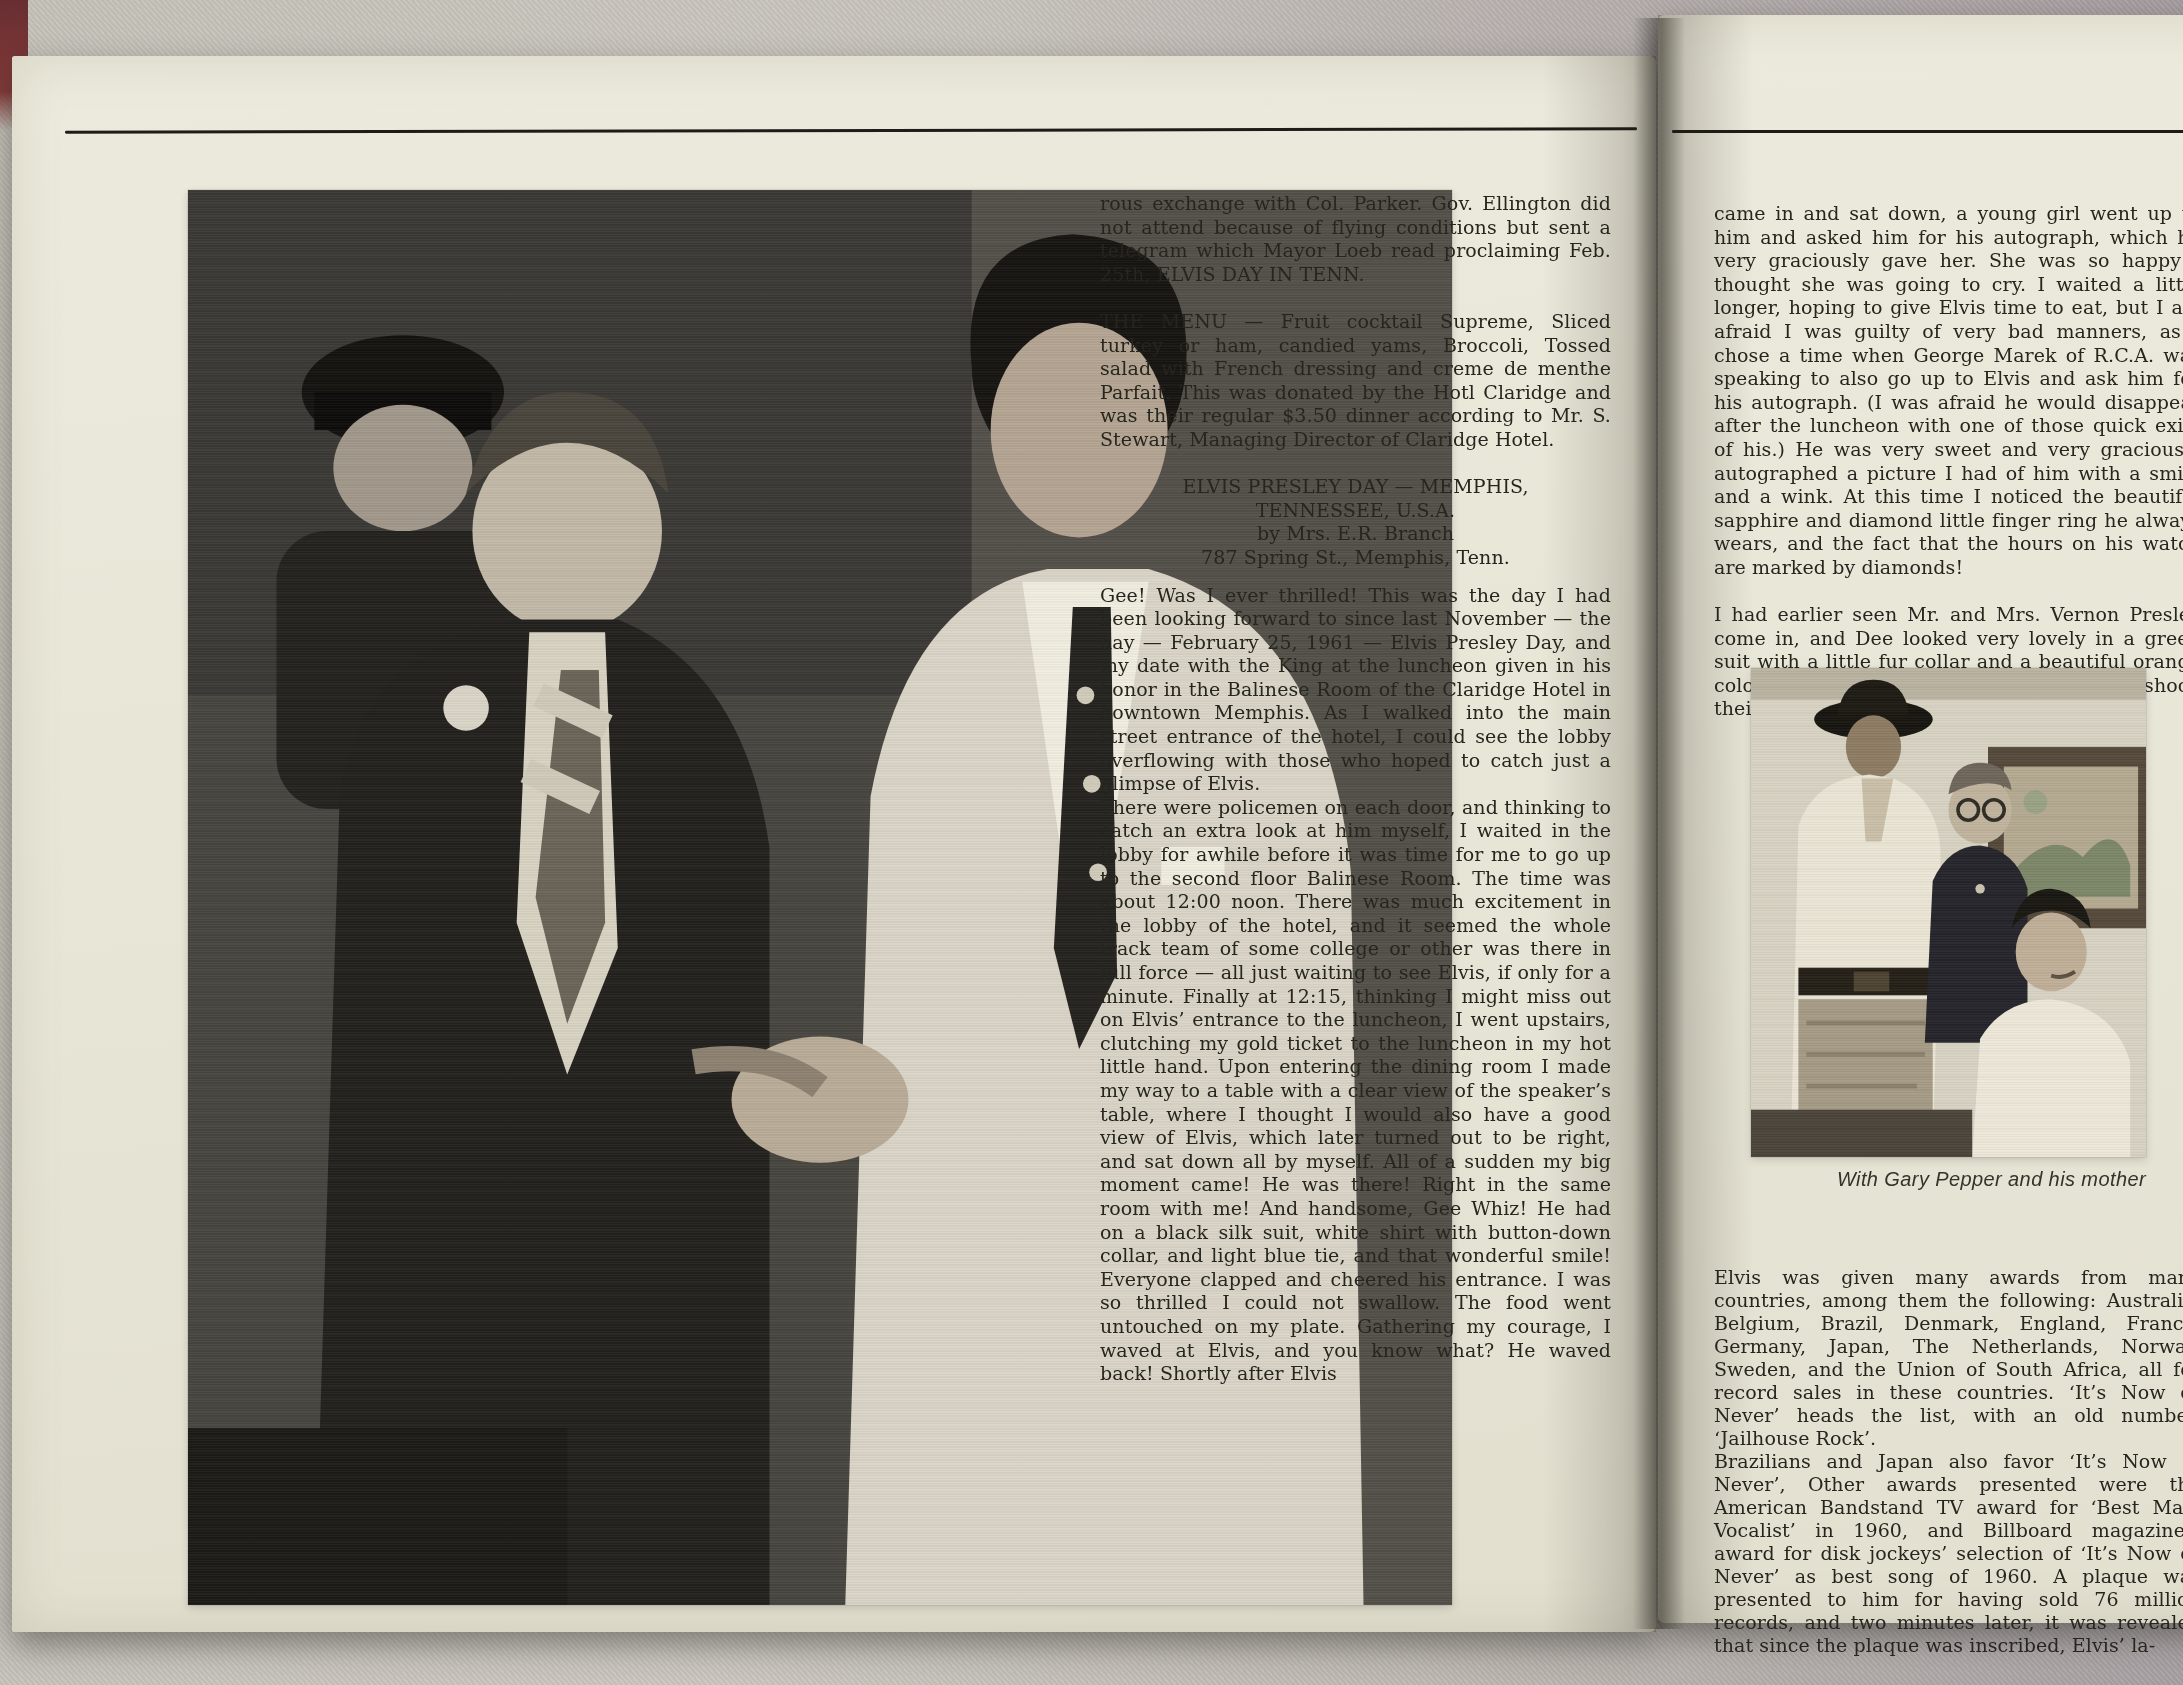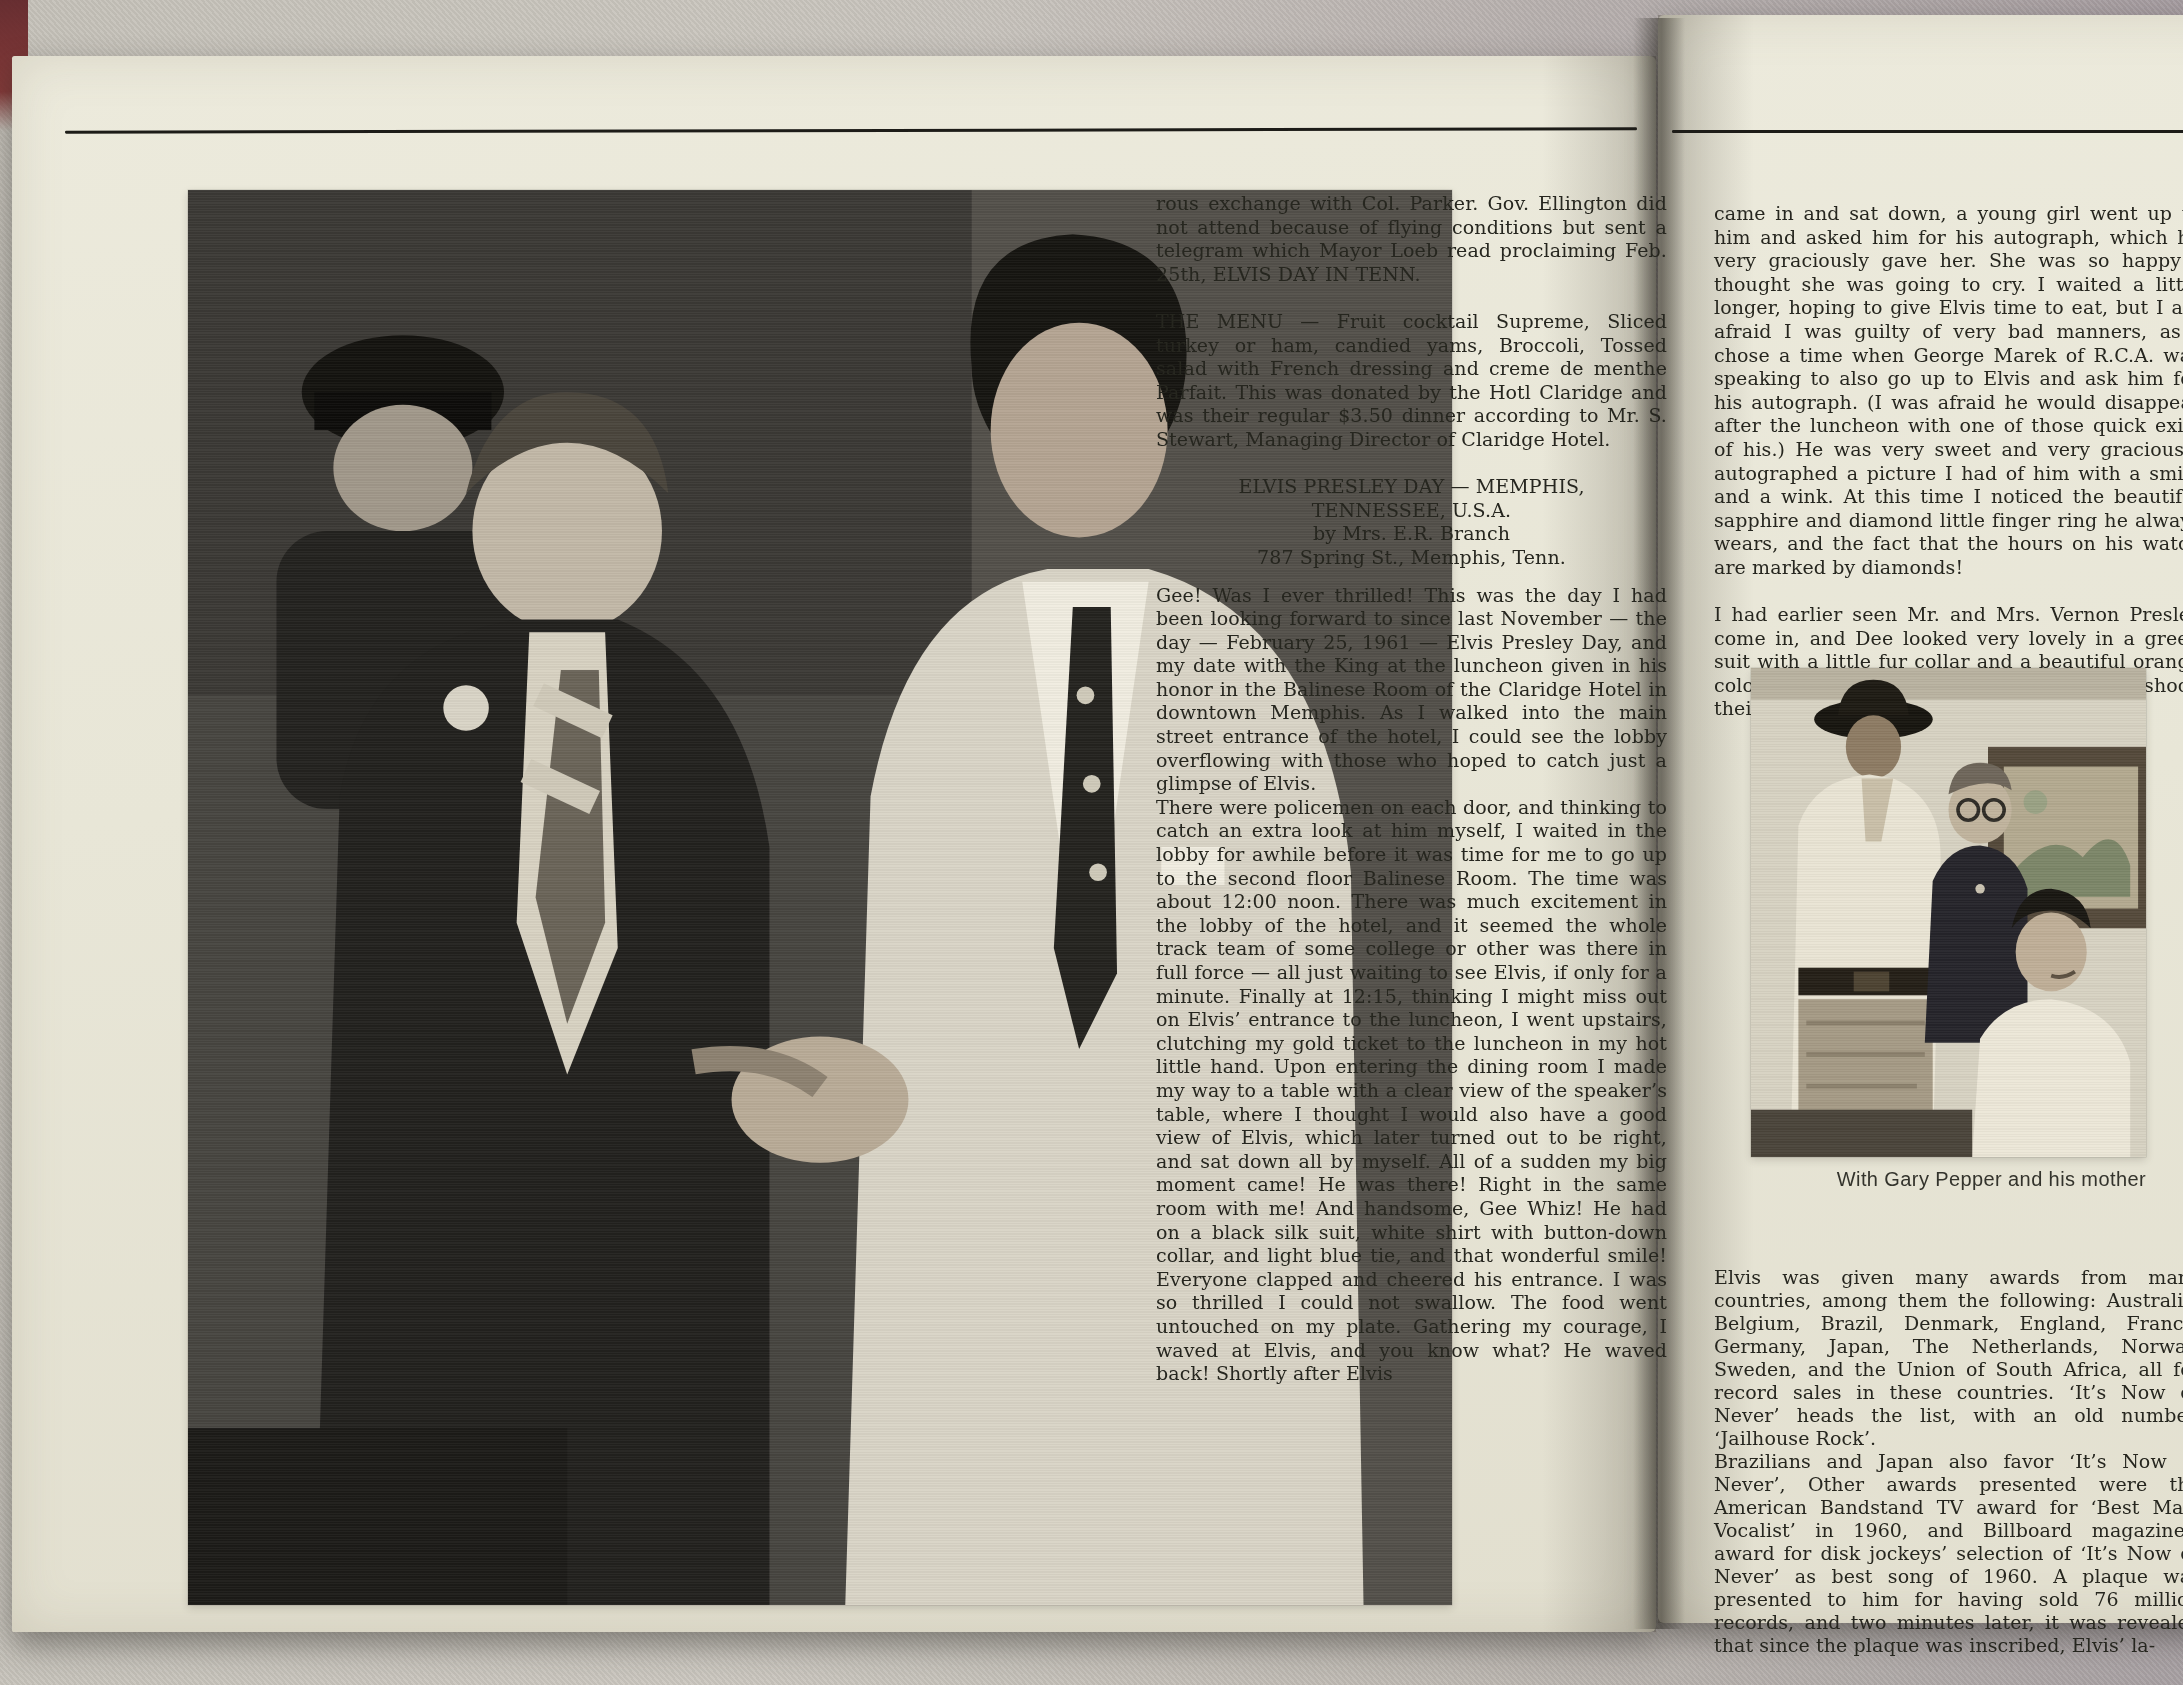--- a/index.html
+++ b/index.html
@@ -90,21 +90,21 @@
         <circle cx="72" cy="54" r=".7" fill="#cfcaba"></circle>
         <rect x="77" y="52" width="5" height="3" fill="#f0ece0"></rect>
       </g>
 
       <ellipse cx="50" cy="72" rx="7" ry="5" fill="#b9ab97"></ellipse>
       <path d="M40 69 Q46 68 50 71" stroke="#8d8271" stroke-width="2" fill="none"></path>
       <rect x="0" y="98" width="30" height="14" fill="#1c1b18"></rect>
     </svg>
   </div>
 
-  <div class="col" style="left:1156px;top:192px;width:511px;">
+  <div class="col" style="left:1100px;top:192px;width:511px;">
     <p>rous exchange with Col. Parker. Gov. Ellington did not attend because of flying conditions but sent a telegram which Mayor Loeb read proclaiming Feb. 25th, ELVIS DAY IN TENN.</p>
     <p>THE MENU — Fruit cocktail Supreme, Sliced turkey or ham, candied yams, Broccoli, Tossed salad with French dressing and creme de menthe Parfait. This was donated by the Hotl Claridge and was their regular $3.50 dinner according to Mr. S. Stewart, Managing Director of Claridge Hotel.</p>
     <div class="center-block">
       <div>ELVIS PRESLEY DAY — MEMPHIS,</div>
       <div>TENNESSEE, U.S.A.</div>
       <div>by Mrs. E.R. Branch</div>
       <div>787 Spring St., Memphis, Tenn.</div>
     </div>
     <p class="tight">Gee! Was I ever thrilled! This was the day I had been looking forward to since last November — the day — February 25, 1961 — Elvis Presley Day, and my date with the King at the luncheon given in his honor in the Balinese Room of the Claridge Hotel in downtown Memphis. As I walked into the main street entrance of the hotel, I could see the lobby overflowing with those who hoped to catch just a glimpse of Elvis.</p>
     <p>There were policemen on each door, and thinking to catch an extra look at him myself, I waited in the lobby for awhile before it was time for me to go up to the second floor Balinese Room. The time was about 12:00 noon. There was much excitement in the lobby of the hotel, and it seemed the whole track team of some college or other was there in full force — all just waiting to see Elvis, if only for a minute. Finally at 12:15, thinking I might miss out on Elvis’ entrance to the luncheon, I went upstairs, clutching my gold ticket to the luncheon in my hot little hand. Upon entering the dining room I made my way to a table with a clear view of the speaker’s table, where I thought I would also have a good view of Elvis, which later turned out to be right, and sat down all by myself. All of a sudden my big moment came! He was there! Right in the same room with me! And handsome, Gee Whiz! He had on a black silk suit, white shirt with button-down collar, and light blue tie, and that wonderful smile! Everyone clapped and cheered his entrance. I was so thrilled I could not swallow. The food went untouched on my plate. Gathering my courage, I waved at Elvis, and you know what? He waved back! Shortly after Elvis</p>
@@ -152,21 +152,21 @@
 
       <g>
         <ellipse cx="76" cy="72" rx="9" ry="10" fill="#bfae97"></ellipse>
         <path d="M66 66 Q68 56 76 56 Q85 57 86 66 Q80 60 72 62 Q68 63 66 66 Z" fill="#191712"></path>
         <path d="M76 78 Q79 79 82 77" stroke="#5b4f40" stroke-width="1" fill="none"></path>
         <path d="M56 124 L58 94 Q64 84 76 84 Q92 86 96 100 L96 124 Z" fill="#ece7d8"></path>
       </g>
       <rect x="0" y="112" width="56" height="12" fill="#4a443a"></rect>
     </svg>
   </div>
-  <div class="caption" style="left:1775px;top:1168px;width:371px;text-align:right;">With Gary Pepper and his mother</div>
+  <div class="caption" style="left:1775px;top:1168px;width:371px;text-align:right;font-style:italic;">With Gary Pepper and his mother</div>
 
   <div class="col" style="left:1714px;top:1266px;width:487px;line-height:23px;">
     <p class="tight">Elvis was given many awards from many countries, among them the following: Australia, Belgium, Brazil, Denmark, England, France, Germany, Japan, The Netherlands, Norway, Sweden, and the Union of South Africa, all for record sales in these countries. ‘It’s Now or Never’ heads the list, with an old number, ‘Jailhouse Rock’.</p>
     <p>Brazilians and Japan also favor ‘It’s Now of Never’, Other awards presented were the American Bandstand TV award for ‘Best Male Vocalist’ in 1960, and Billboard magazine’s award for disk jockeys’ selection of ‘It’s Now or Never’ as best song of 1960. A plaque was presented to him for having sold 76 million records, and two minutes later, it was revealed that since the plaque was inscribed, Elvis’ la-</p>
   </div>
 
 </div>
 
 
 </body></html>

